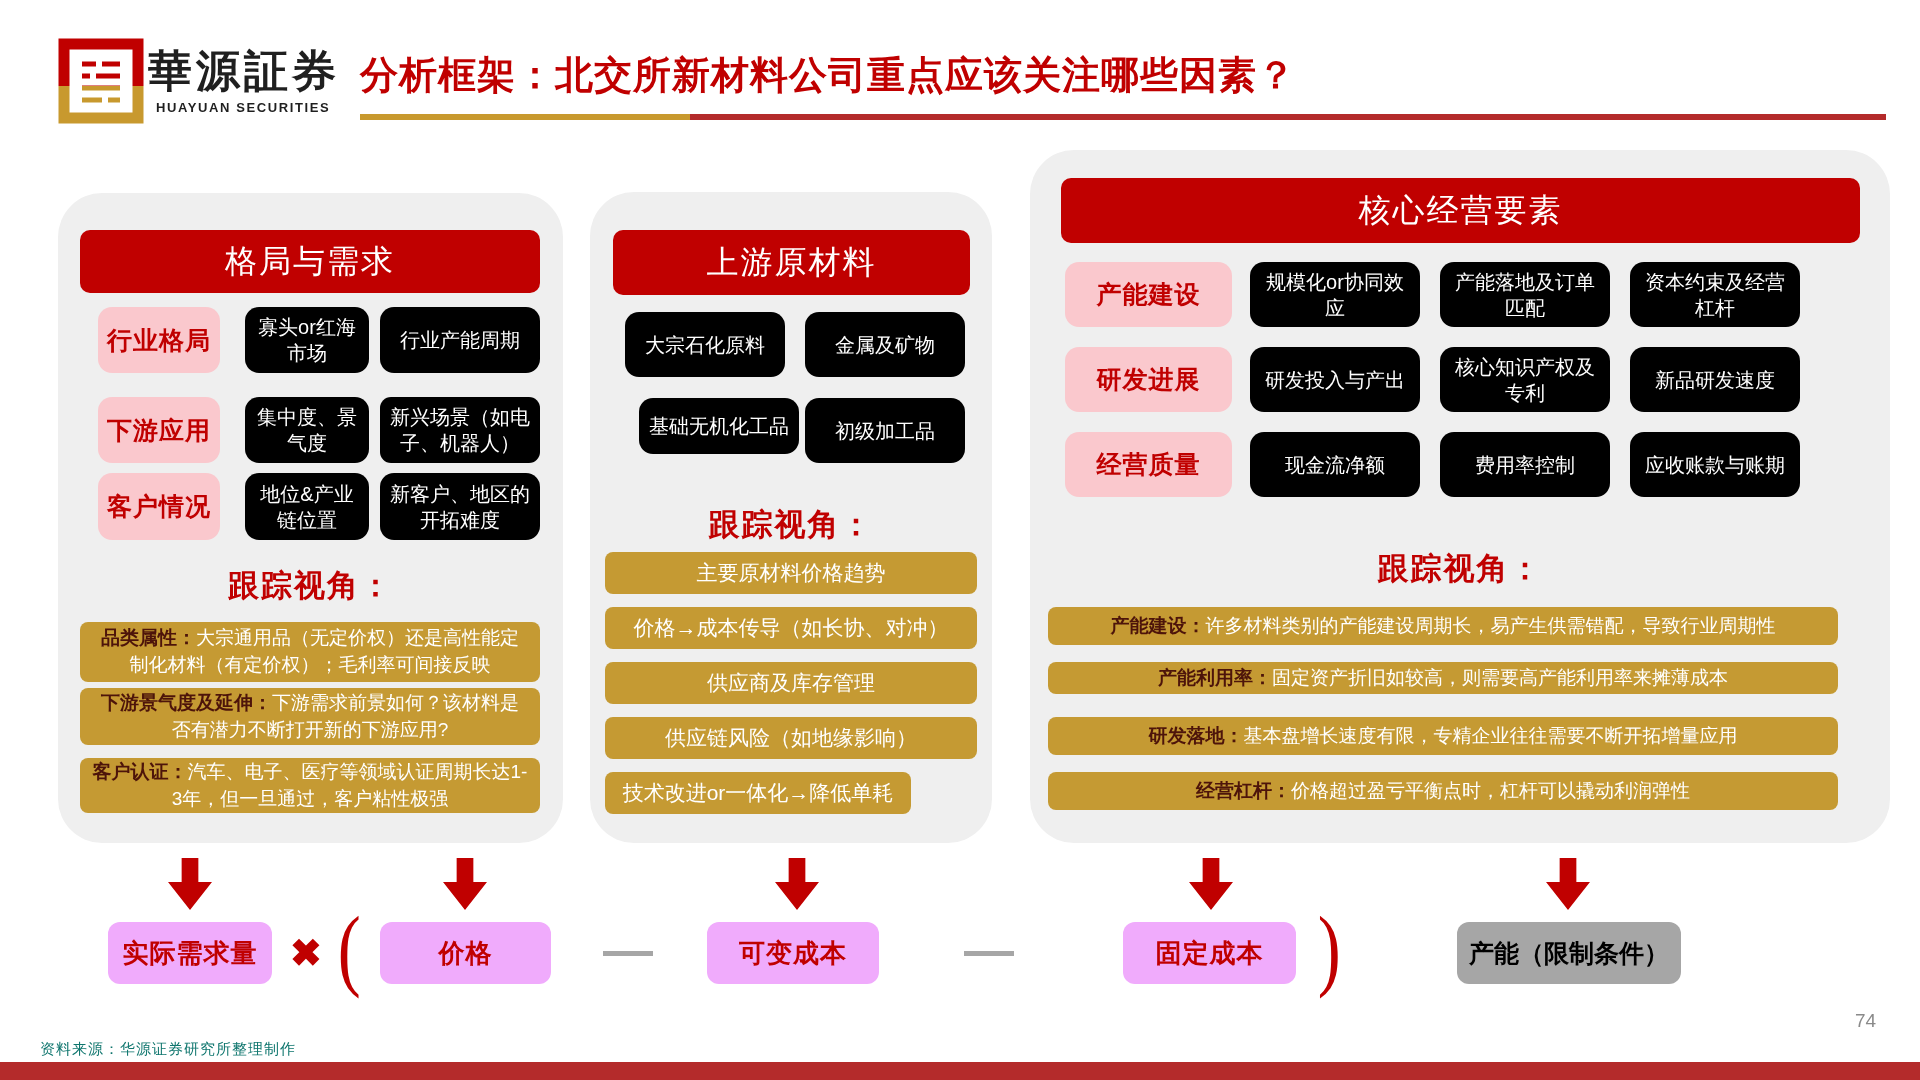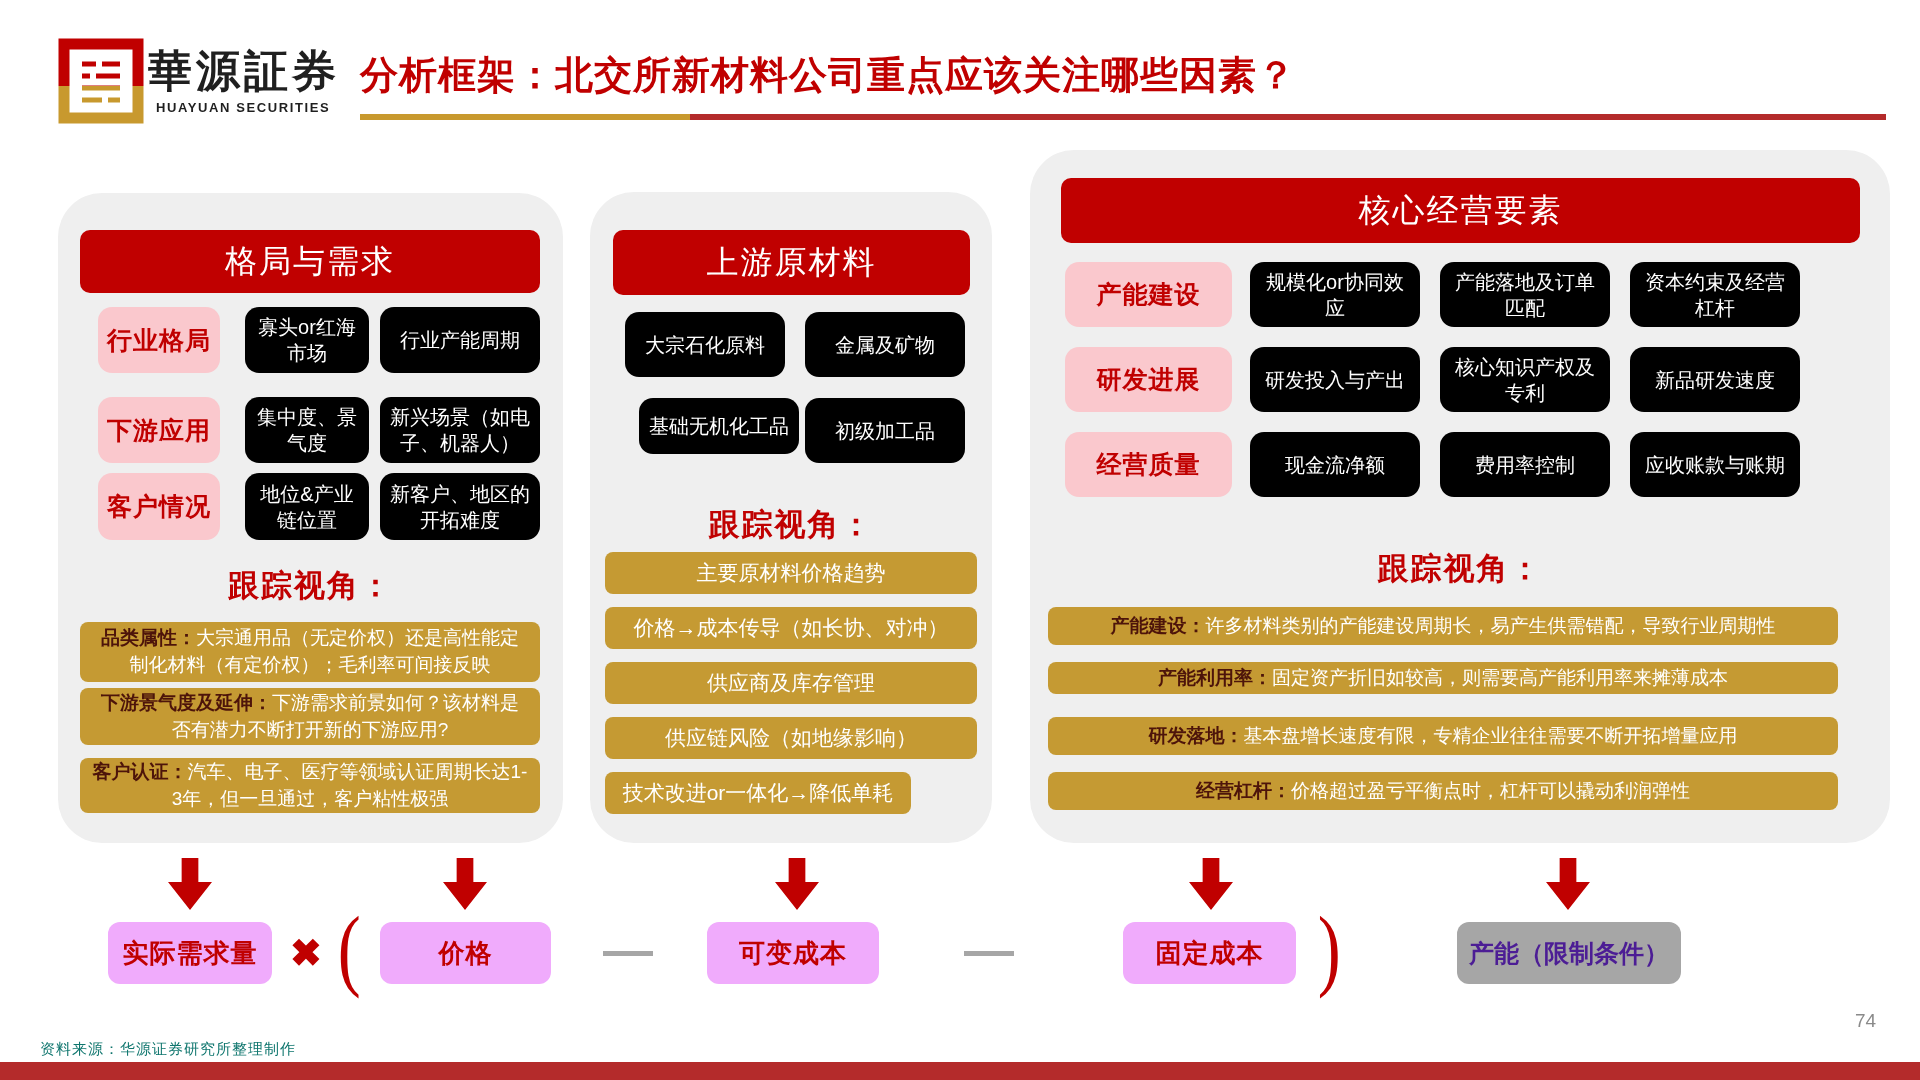--- a/index.html
+++ b/index.html
@@ -151,19 +151,19 @@
 
   <div class="formula-pink" style="left:108px;top:922px;width:164px;height:62px;">实际需求量</div>
   <div class="times flexc" style="left:283px;top:932px;width:46px;height:42px;">✖</div>
   <div class="paren" style="left:334px;top:902px;">(</div>
   <div class="formula-pink" style="left:380px;top:922px;width:171px;height:62px;">价格</div>
   <div class="minus flexc" style="left:600px;top:922px;width:56px;height:56px;">—</div>
   <div class="formula-pink" style="left:707px;top:922px;width:172px;height:62px;">可变成本</div>
   <div class="minus flexc" style="left:961px;top:922px;width:56px;height:56px;">—</div>
   <div class="formula-pink" style="left:1123px;top:922px;width:173px;height:62px;">固定成本</div>
   <div class="paren" style="left:1314px;top:902px;">)</div>
-  <div class="flexc" style="position:absolute;left:1457px;top:922px;width:224px;height:62px;background:#A6A6A6;border-radius:12px;color:#4c1d95;font-weight:bold;font-size:25px;">产能（限制条件）</div>
+  <div class="flexc" style="position:absolute;left:1457px;top:922px;width:224px;height:62px;background:#A6A6A6;border-radius:12px;color:#000000;font-weight:bold;font-size:25px;">产能（限制条件）</div>
 
   <div class="abs" style="left:40px;top:1040px;font-size:15px;color:#0f766e;letter-spacing:1px;">资料来源：华源证券研究所整理制作</div>
   <div class="abs" style="left:1855px;top:1010px;font-size:19px;color:#8a8a8a;">74</div>
   <div class="abs" style="left:0;top:1062px;width:1920px;height:18px;background:#B42B2B;"></div>
 
 </div>
 
 </body></html>

